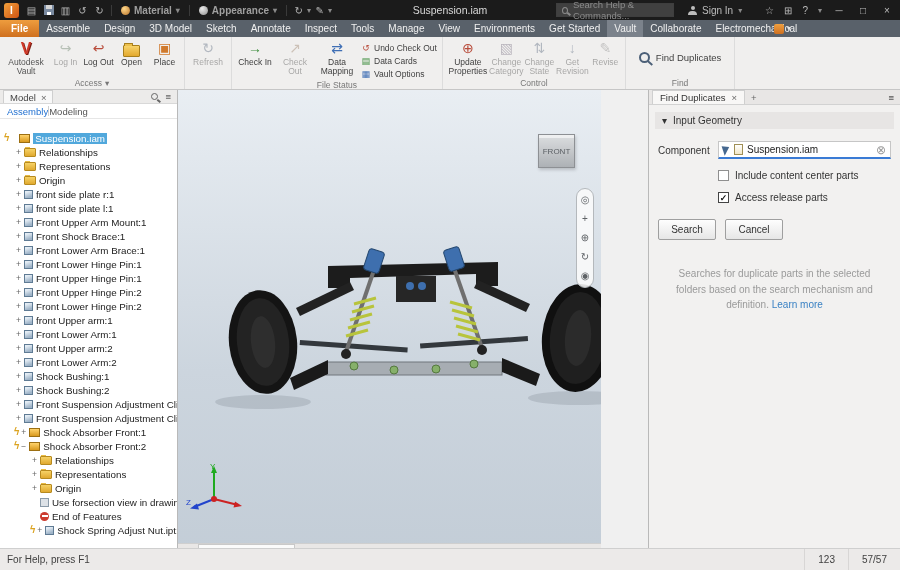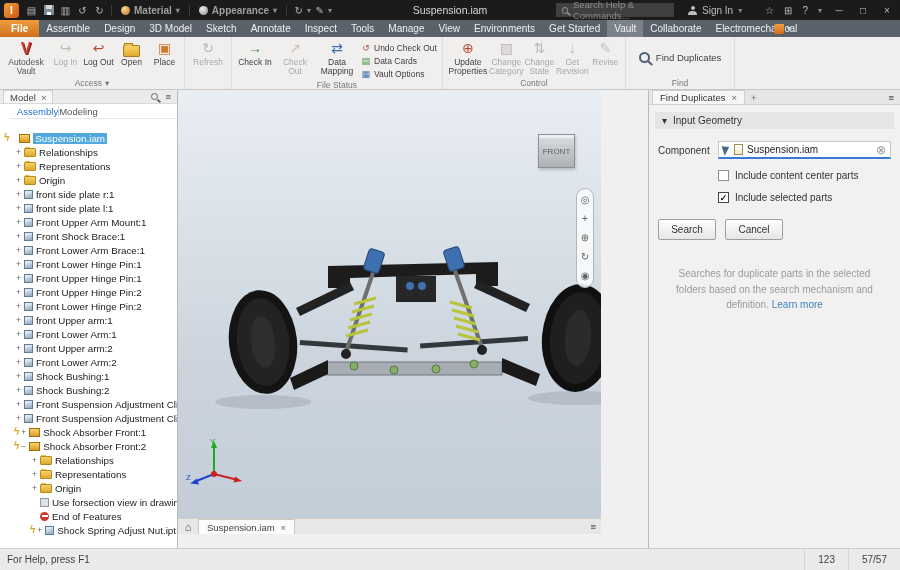--- a/index.html
+++ b/index.html
@@ -59,41 +59,41 @@
   .c-green{color:#3f8f3f}.c-red{color:#b84b3a}.c-blue{color:#3f6fb5}.c-orange{color:#d07a2d}.c-gray{color:#808080}.c-purple{color:#7a5fa0}
   .i-folder-lg{width:17px;height:12px;background:linear-gradient(#f7d36a,#e3a92e);border:1px solid #a87f1c;border-radius:1px;position:relative;margin-top:4px;}
   .i-folder-lg::before{content:"";position:absolute;top:-3px;left:0;width:7px;height:2px;background:#edc14d;border:1px solid #a87f1c;border-bottom:none;border-radius:1px 1px 0 0;}
   .findbtn{display:flex;align-items:center;gap:6px;padding:0 10px;font-size:9.5px;color:#3f3f3f;cursor:default;}
 
   
   .browser{position:absolute;top:90px;left:0;width:178px;bottom:22px;background:#fff;border-right:1px solid #b9b9b9;display:flex;flex-direction:column;}
   .bheader{height:14px;background:#ecebea;display:flex;align-items:center;font-size:9.5px;color:#444;padding:0 3px;gap:4px;border-bottom:1px solid #d8d8d8;flex:none;}
   .btab{display:flex;align-items:center;gap:5px;background:#f8f8f8;border:1px solid #cfcfcf;border-bottom:none;height:13px;padding:0 6px;}
   .bh-icons{margin-left:auto;display:flex;align-items:center;gap:7px;color:#666;padding-right:3px;}
-  .modes{height:15px;display:flex;align-items:center;font-size:9.5px;gap:0;padding:0 7px;border-bottom:1px solid #e6e6e6;flex:none;margin-left:10px;}
+  .modes{height:15px;display:flex;align-items:center;font-size:9.5px;gap:0;padding:0 7px;border-bottom:1px solid #e6e6e6;flex:none;}
   .mode-assembly{color:#1f6fd0;}
   .mode-div{width:1px;height:10px;background:#d0d0d0;}
   .mode-modeling{color:#555;}
   .tree{flex:1;overflow:hidden;padding-top:12px;}
   .tree-row{height:14px;display:flex;align-items:center;font-size:9.8px;color:#222;white-space:nowrap;cursor:default;}
   .lvl0{padding-left:4px;}.lvl1{padding-left:14px;}.lvl2{padding-left:30px;}
   .bolt{color:#dba321;font-size:10px;font-weight:bold;line-height:1;}
   .exp{width:9px;flex:none;font-size:8.5px;color:#666;text-align:center;}
   .ticon{flex:none;margin:0 3px 0 1px;display:inline-block;}
   .i-asm{width:11px;height:9px;background:linear-gradient(#ffd36b,#d99a1f);border:1px solid #9c6f12;}
   .i-folder{width:12px;height:9px;background:linear-gradient(#f6d266,#e0a92f);border:1px solid #b78a1f;border-radius:1px;position:relative;}
   .i-folder::before{content:"";position:absolute;top:-2px;left:0;width:5px;height:1.5px;background:#e8bc45;}
   .i-part{width:9px;height:9px;background:linear-gradient(160deg,#e3ecf4 20%,#9fb4c8 80%);border:1px solid #5f7b94;}
   .i-sect{width:9px;height:9px;background:#dde2e7;border:1px solid #8a9aa8;}
   .i-end{width:9px;height:9px;border-radius:50%;background:#cc3b2f;position:relative;}
   .i-end::before{content:"";position:absolute;left:1.5px;top:3.5px;width:6px;height:2px;background:#fff;}
   .sel .tlabel{background:#51a8dc;color:#fff;padding:0 2px;}
 
   
-  .viewport{position:absolute;top:90px;left:178px;width:423px;bottom:36px;background:linear-gradient(#e9eef3,#ccd5de 60%,#c3cdd7);}
+  .viewport{position:absolute;top:90px;left:178px;width:423px;bottom:11px;background:linear-gradient(#e9eef3,#ccd5de 60%,#c3cdd7);}
   .canvas{position:absolute;left:0;right:0;top:0;bottom:16px;overflow:hidden;}
   .viewcube{position:absolute;top:44px;right:26px;width:37px;height:34px;background:linear-gradient(#dcdee0,#adb1b5);border:1px solid #8d9094;color:#5a5e63;font-size:8px;display:flex;align-items:center;justify-content:center;box-shadow:inset 0 3px 0 rgba(255,255,255,.55),1px 2px 3px rgba(0,0,0,.18);}
   .navbar{position:absolute;top:98px;right:7px;width:18px;background:rgba(250,250,250,.88);border:1px solid #b4b8bc;border-radius:9px;display:flex;flex-direction:column;align-items:center;padding:6px 0;gap:9px;}
   .navbar span{font-size:10px;color:#5e6266;line-height:1;cursor:default;}
   .triad{position:absolute;left:8px;bottom:24px;}
   .docbar{position:absolute;left:0;right:0;bottom:0;height:16px;background:#e9e7e6;border-top:1px solid #cfcfcf;display:flex;align-items:center;font-size:9.5px;color:#444;}
   .home{width:20px;text-align:center;font-size:11px;color:#555;}
   .doctab{display:flex;align-items:center;gap:6px;background:#fbfbfb;border:1px solid #c9c9c9;border-bottom:none;height:15px;padding:0 8px;}
   .docham{margin-left:auto;margin-right:5px;color:#555;}
 
@@ -687,21 +687,21 @@
       <span class="clear">⊗</span>
     </div>
   </div>
 
   <div class="fcheck">
     <span class="cb"></span>
     <span>Include content center parts</span>
   </div>
   <div class="fcheck">
     <span class="cb checked">✓</span>
-    <span>Include selected parts</span>
+    <span>Access release parts</span>
   </div>
 
   <div class="fbtns">
     <div class="btn">Search</div>
     <div class="btn">Cancel</div>
   </div>
 
   <div class="fdesc">
     <span>Searches for duplicate parts in the selected folders based on the search mechanism and definition.</span>
     <span class="link">Learn more</span>

